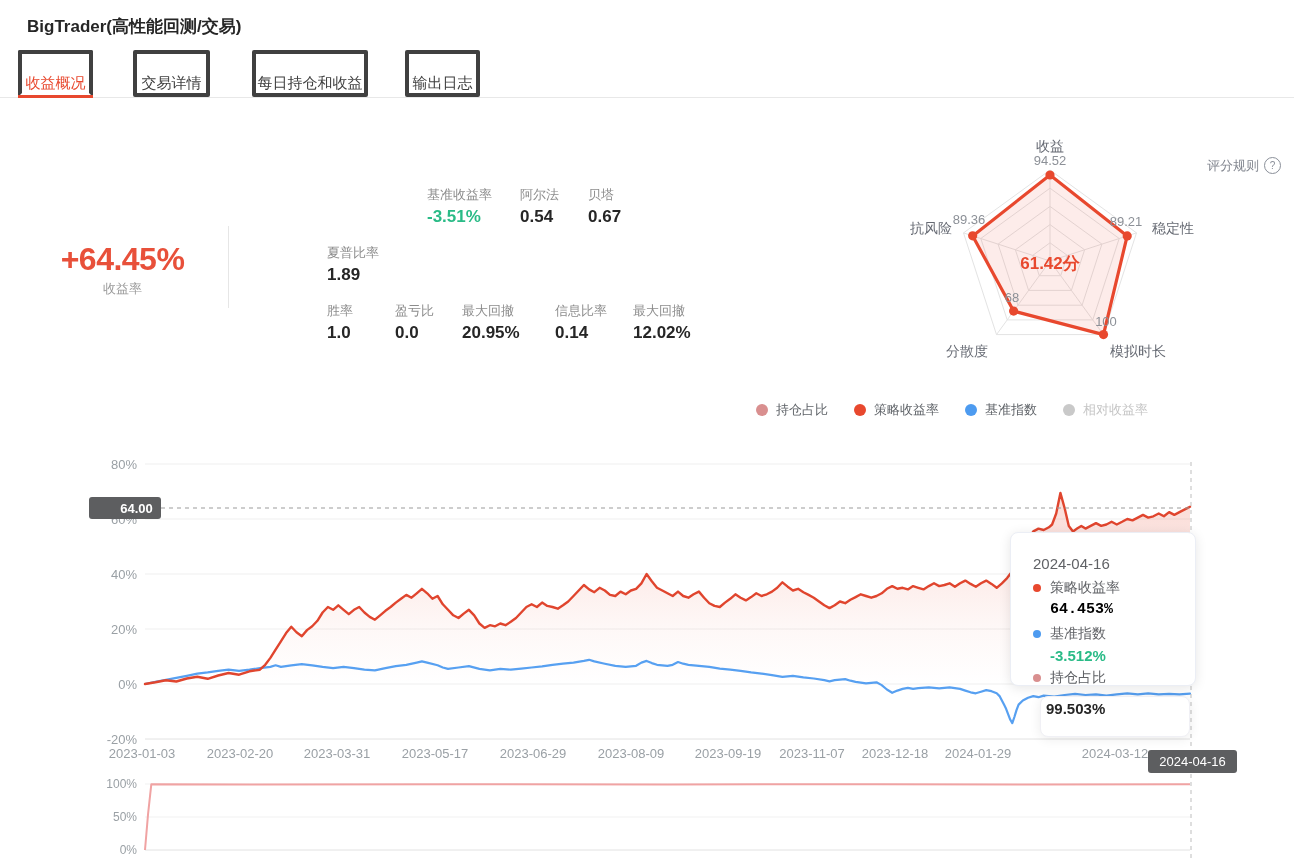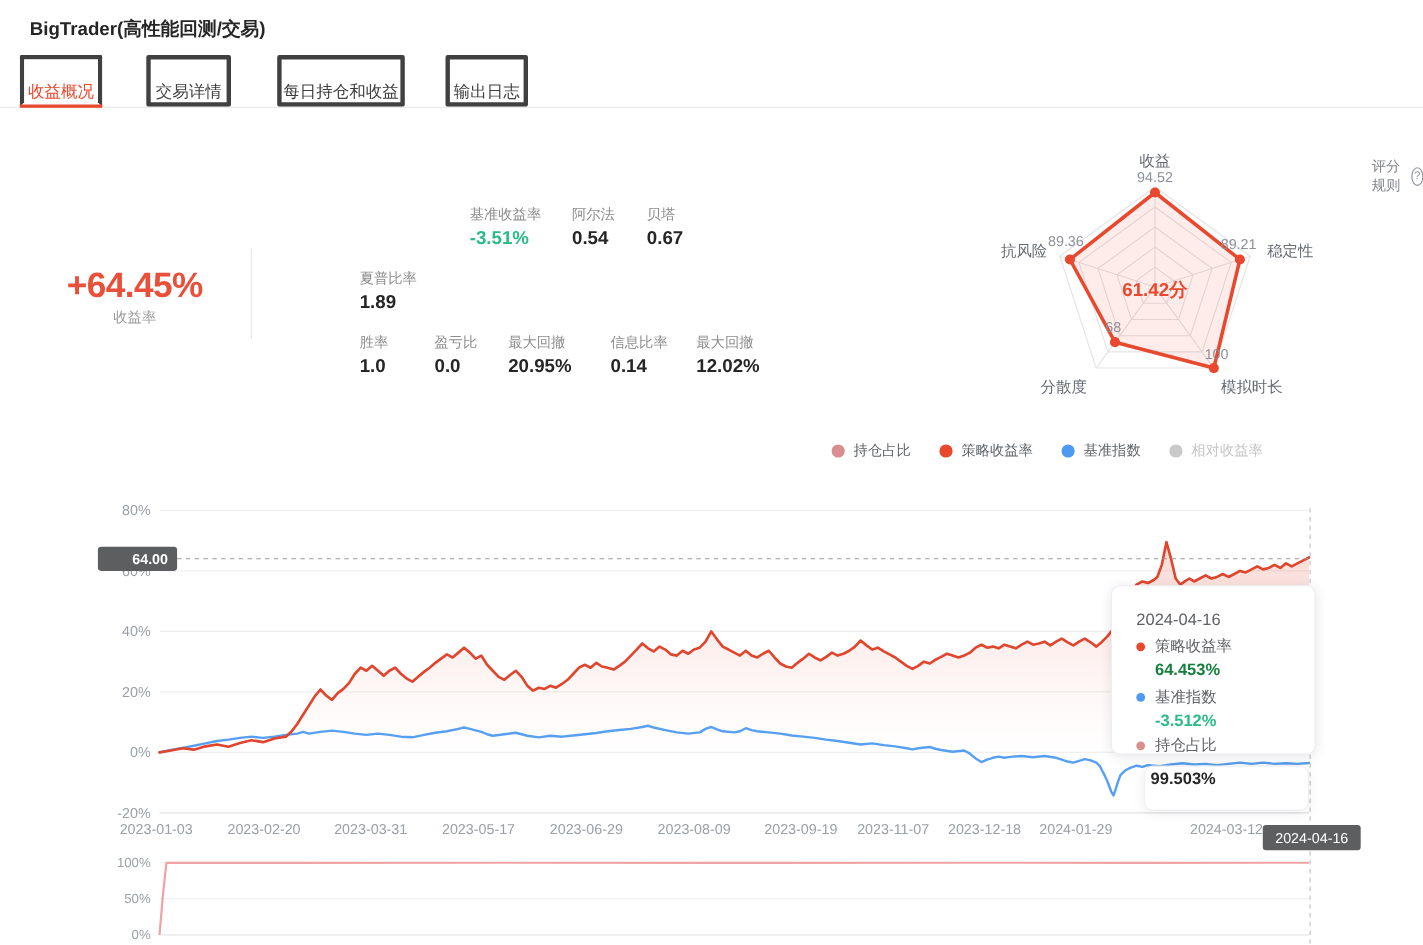--- a/index.html
+++ b/index.html
@@ -18,21 +18,21 @@
   .bignum{left:40px;top:241px;width:165px;text-align:center;}
   .bignum .v{font-size:32px;font-weight:bold;color:#e8503a;letter-spacing:-0.5px;}
   .bignum .l{font-size:13px;color:#9b9b9b;margin-top:2px;}
   .vdivider{left:228px;top:226px;width:1px;height:82px;background:#e6e6e6;}
   .metric{width:120px;}
   .metric .l{font-size:13px;color:#8c8c8c;white-space:nowrap;}
   .metric .v{font-size:17px;font-weight:bold;color:#262626;margin-top:3px;white-space:nowrap;}
   .metric .v.red{color:#e8482e;}
   .metric .v.green{color:#2abb87;}
   
-  .rules{left:1207px;top:142px;display:flex;align-items:center;gap:5px;font-size:13px;color:#82868f;cursor:pointer;margin-left:40px;}
+  .rules{left:1207px;top:157px;display:flex;align-items:flex-start;gap:5px;font-size:13px;color:#82868f;cursor:pointer;}
   .qmark{width:15px;height:15px;border:1px solid #8a8f99;border-radius:50%;display:flex;
          align-items:center;justify-content:center;font-size:10px;color:#8a8f99;}
   
   .legend{left:756px;top:401px;display:flex;align-items:center;gap:26px;}
   .legend .item{display:flex;align-items:center;gap:8px;font-size:13px;color:#5f6368;cursor:pointer;}
   .legend .dot{width:12px;height:12px;border-radius:50%;}
   .legend .item.disabled{color:#c5c5c5;}
   
   svg text{font-family:"Liberation Sans","DejaVu Sans",sans-serif;}
   .radar-axis-label{font-size:14px;fill:#666a73;}
@@ -43,21 +43,21 @@
          justify-content:center;font-size:13px;}
   .ybadge{left:89px;top:497px;width:49px;height:22px;font-weight:bold;padding-left:23px;}
   .xbadge{left:1148px;top:750px;width:89px;height:23px;}
   
   .tooltip{left:1010px;top:532px;width:186px;height:154px;background:#fff;border:1px solid #ebeef5;
            border-radius:8px;box-shadow:0 2px 12px rgba(0,0,0,0.10);box-sizing:border-box;z-index:5;}
   .tooltip .date{position:absolute;left:22px;top:22px;font-size:15px;color:#606266;}
   .trow{position:absolute;display:flex;align-items:center;gap:9px;font-size:14px;color:#606266;}
   .trow .dot{width:8px;height:8px;border-radius:50%;}
   .tval{position:absolute;font-size:15px;font-weight:bold;}
-  .tval.red{color:#15803d;}
+  .tval.red{color:#000000;font-family:Liberation Mono, monospace;}
   .tval.green{color:#2abb87;}
   .tooltip2{left:1040px;top:696px;width:150px;height:41px;background:#fff;border:1px solid #f0f0f5;
             border-radius:8px;box-shadow:0 2px 12px rgba(0,0,0,0.08);box-sizing:border-box;z-index:4;
             font-size:15px;font-weight:bold;color:#262626;padding:3px 0 0 5px;}
 </style>
 </head>
 <body>
 
 <div class="page">
 

